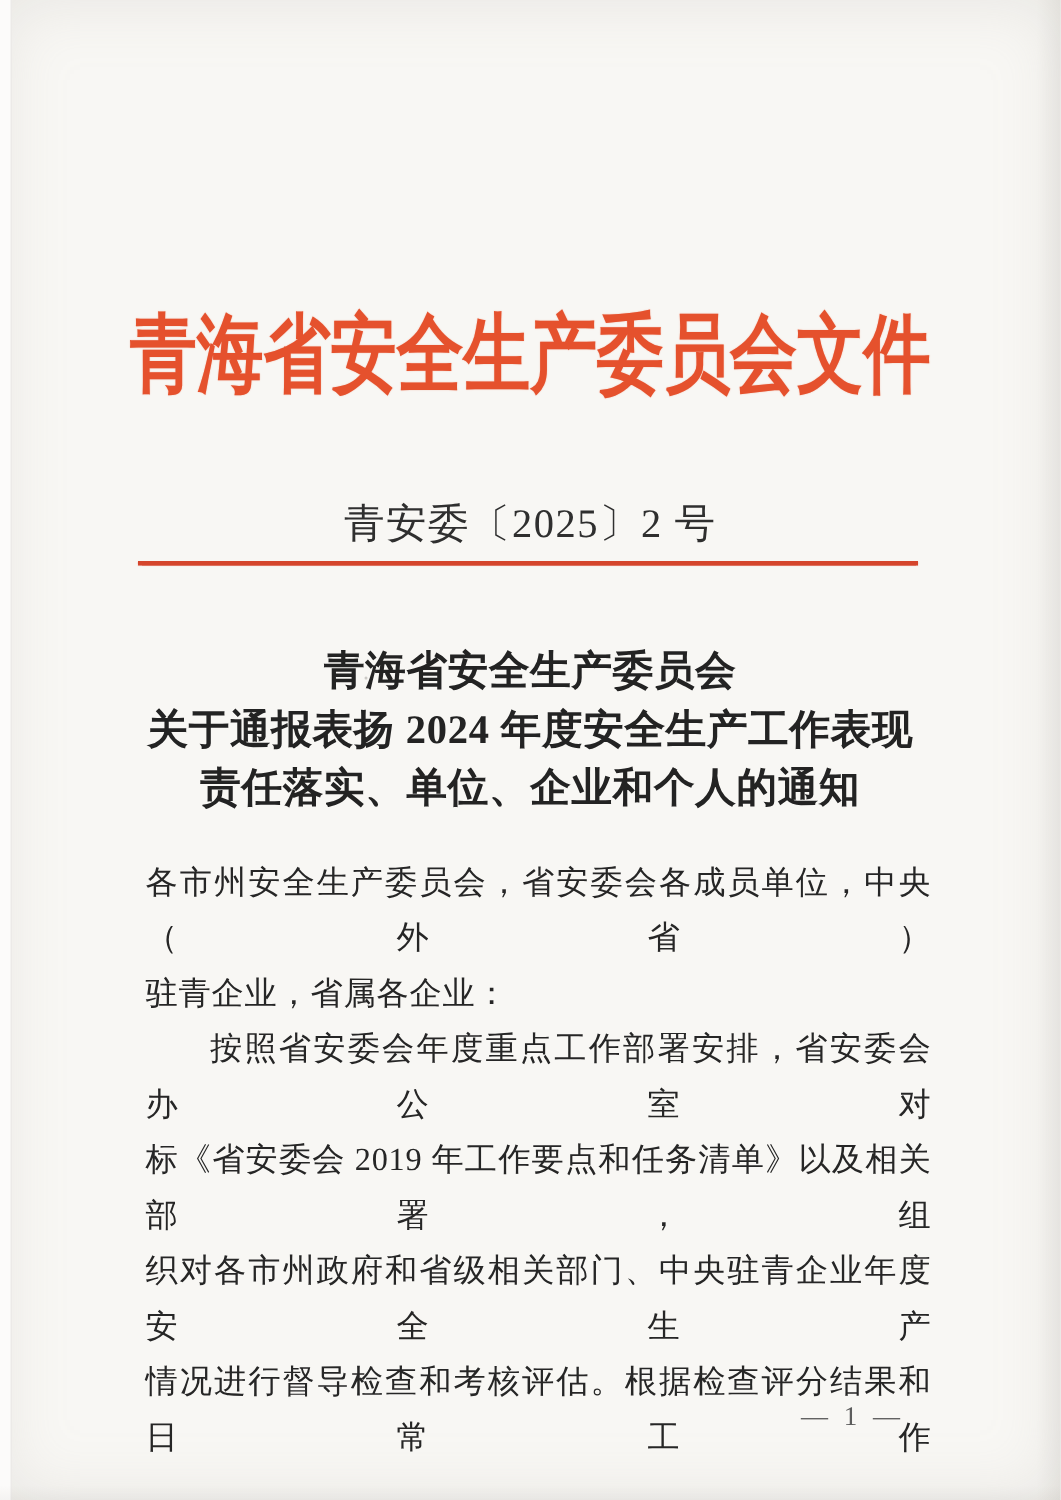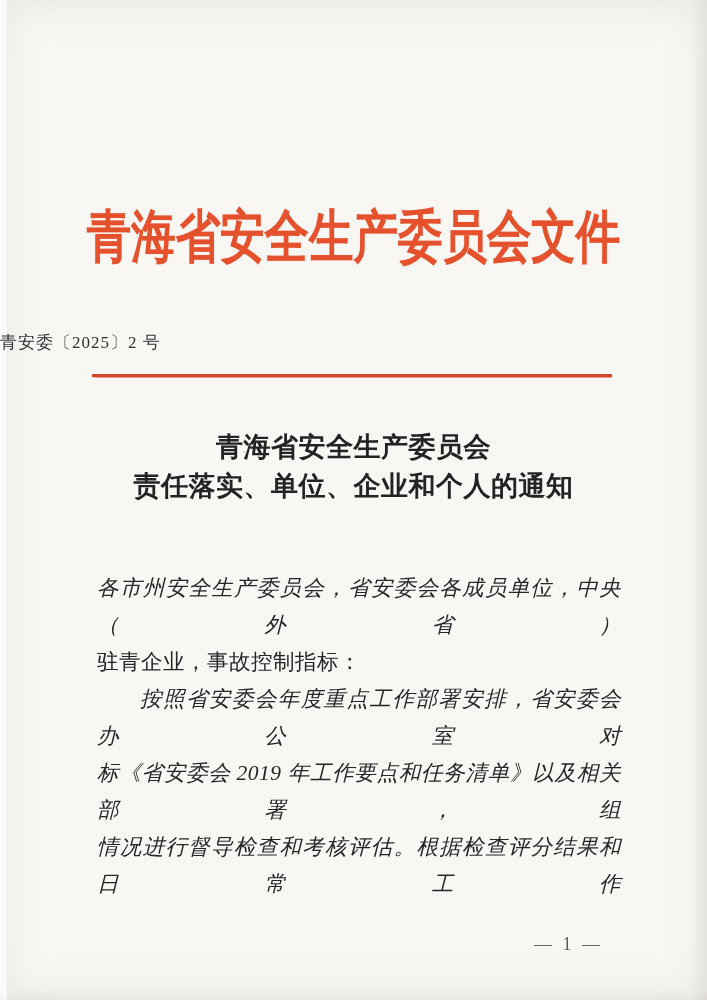--- a/index.html
+++ b/index.html
@@ -53,22 +53,22 @@
     transform-origin: 50% 50%;
     white-space: nowrap;
     text-shadow: 0 0 1px rgba(229, 81, 45, 0.45);
   }
   
   .doc-number {
     position: absolute;
     top: 331px;
     left: 0;
     width: 100%;
-    text-align: left;
-    font-size: 17px;
+    text-align: center;
+    font-size: 27px;
     color: #2f2f2f;
     letter-spacing: 1px;
   }
   
   .red-rule {
     position: absolute;
     top: 374px;
     left: 92px;
     width: 520px;
     height: 3px;
@@ -101,21 +101,20 @@
     letter-spacing: 0.5px;
   }
   .body-line {
     white-space: nowrap;
   }
   .body-line.justify {
     white-space: normal;
     text-align: justify;
     text-align-last: justify;
     text-justify: inter-character;
-    font-style: italic;
   }
   .body-line.indent {
     text-indent: 2em;
   }
   
   .page-number {
     position: absolute;
     top: 934px;
     right: 104px;
     font-size: 18px;
@@ -143,27 +142,29 @@
   <div class="speck speck-2"></div>
 
   <div class="header-title">青海省安全生产委员会文件</div>
 
   <div class="doc-number">青安委〔2025〕2 号</div>
 
   <div class="red-rule"></div>
 
   <div class="doc-title">
     <div>青海省安全生产委员会</div>
+    <div>关于通报表扬 2024 年度安全生产工作表现</div>
     <div>责任落实、单位、企业和个人的通知</div>
   </div>
 
   <div class="body-text">
     <div class="body-line justify">各市州安全生产委员会，省安委会各成员单位，中央（外省）</div>
-    <div class="body-line">驻青企业，事故控制指标：</div>
+    <div class="body-line">驻青企业，省属各企业：</div>
     <div class="body-line justify indent">按照省安委会年度重点工作部署安排，省安委会办公室对</div>
     <div class="body-line justify">标《省安委会 2019 年工作要点和任务清单》以及相关部署，组</div>
+    <div class="body-line justify">织对各市州政府和省级相关部门、中央驻青企业年度安全生产</div>
     <div class="body-line justify">情况进行督导检查和考核评估。根据检查评分结果和日常工作</div>
 
   </div>
 
   <div class="page-number">— 1 —</div>
 
 </div>
 
 </body></html>

